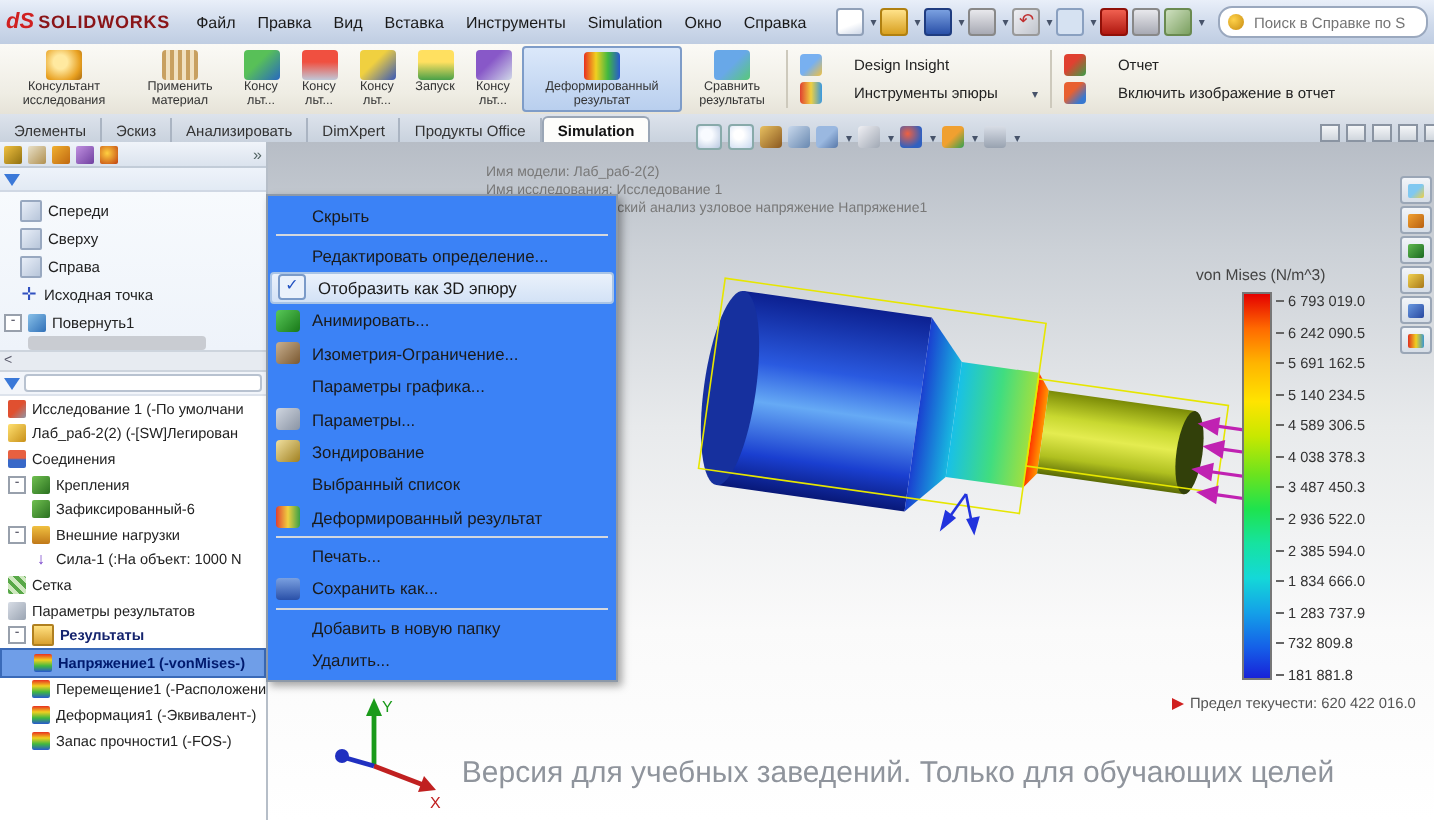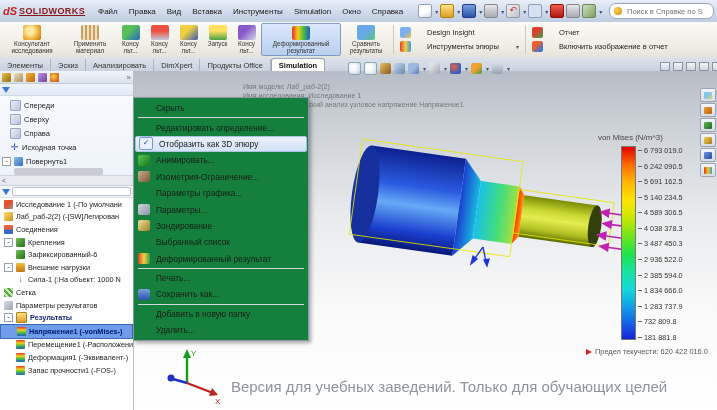--- a/index.html
+++ b/index.html
@@ -4,21 +4,21 @@
 <style>
   html,body{margin:0;padding:0;background:#888;}
   #app{position:relative;width:717px;height:410px;overflow:hidden;
        font-family:"Liberation Sans",sans-serif;background:#fff;user-select:none;}
   
   .titlebar{position:absolute;left:0;top:0;width:717px;height:22px;
     background:linear-gradient(180deg,#e9eff9 0%,#cfdaeb 55%,#bfcde2 100%);
     border-bottom:1px solid #98a6bc;display:flex;align-items:center;font-size:8px;}
   .logo{display:flex;align-items:center;margin-left:3px;margin-right:8px;}
   .logo .ds{color:#d02020;font-weight:bold;font-style:italic;font-size:11px;margin-right:2px;}
-  .logo .lw{color:#8a1518;font-weight:bold;font-size:9px;letter-spacing:.4px;text-decoration:underline;}
+  .logo .lw{color:#8a1518;font-weight:bold;font-size:9px;letter-spacing:.4px;}
   .menus{display:flex;gap:1px;}
   .menu-item{padding:2px 5px;color:#1a1a1a;border-radius:2px;cursor:default;}
   .qat{display:flex;align-items:center;gap:2px;margin-left:10px;}
   .qic{width:12px;height:12px;border-radius:2px;border:1px solid transparent;}
   .qic.pressed{border:1px solid #8aa0c0;background:#d6e2f2;}
   .caret{font-size:6px;color:#47536a;margin-left:1px;}
   .doc-title{margin-left:14px;color:#222;font-size:9px;white-space:nowrap;}
   .searchbox{position:absolute;right:3px;top:3px;width:95px;height:14px;background:#fff;
     border:1px solid #9aa8be;border-radius:7px;display:flex;align-items:center;padding:0 4px;}
   .searchbox input{border:none;outline:none;width:100%;font-size:7.5px;color:#777;
@@ -138,21 +138,21 @@
   .rbtn{width:14px;height:12px;border:1px solid #9aa6b6;border-radius:2px;
     background:linear-gradient(180deg,#f2f5f9,#d6dde6);display:flex;align-items:center;justify-content:center;}
   .rbtn .dot{width:8px;height:7px;border-radius:1px;}
   .r1{background:linear-gradient(135deg,#80c8f0 50%,#f0d040);}
   .r2{background:linear-gradient(135deg,#f0a030,#b86010);}
   .r3{background:linear-gradient(135deg,#60b850,#1a6a20);}
   .r4{background:linear-gradient(135deg,#f0d050,#a87818);}
   .r5{background:linear-gradient(135deg,#6898e0,#2848a0);}
   .r6{background:linear-gradient(90deg,#e03020,#f0d020,#3898d0);}
   
-  .ctxmenu{position:absolute;left:133px;top:97px;width:172px;z-index:10;background:#15803d;
+  .ctxmenu{position:absolute;left:133px;top:97px;width:172px;z-index:10;background:#3b82f6;
     border:1px solid #8d99a8;box-shadow:2px 2px 4px rgba(0,0,0,.35);padding:2px 1px;}
   .mi{height:16.4px;display:flex;align-items:center;font-size:8.4px;color:#1a1a1a;
     padding:0 6px 0 3px;white-space:nowrap;}
   .mi .mic{width:12px;height:11px;margin-right:6px;flex:0 0 auto;border-radius:2px;}
   .mi.hl{background:linear-gradient(180deg,#eaf1fb,#d3e2f6);border:1px solid #a9c4e6;border-radius:2px;height:14.4px;}
   .msep{height:1px;background:#d4d8de;margin:1px 3px;}
   .chk{width:10px;height:10px;border:1px solid #7a9ac8;background:#eaf1fb;color:#2050c0;
     font-size:8px;line-height:9px;text-align:center;}
   .m-anim{background:linear-gradient(135deg,#58c858,#187818);}
   .m-iso{background:linear-gradient(135deg,#c8b090,#7a5830);}

